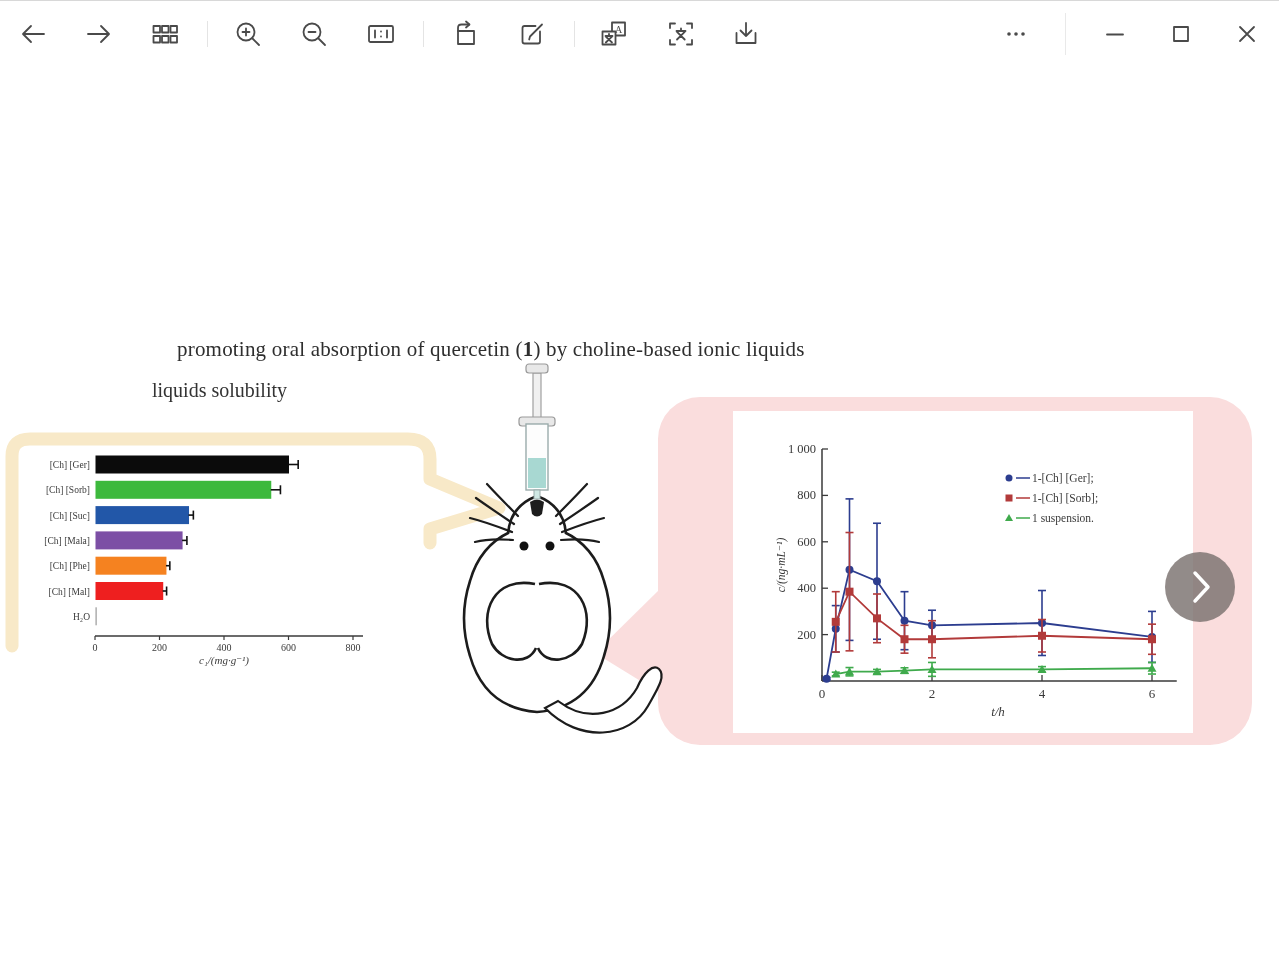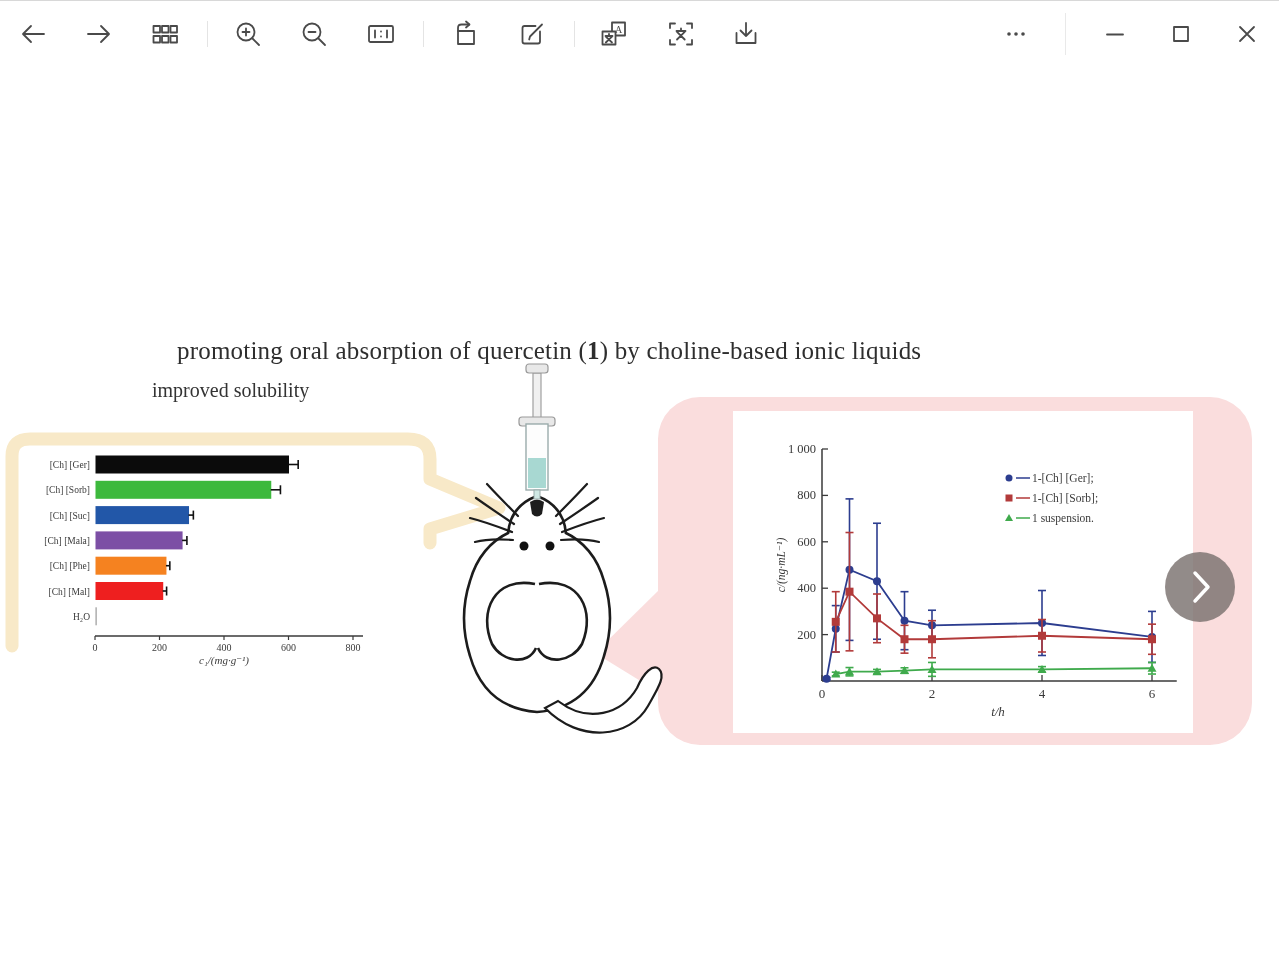--- a/index.html
+++ b/index.html
@@ -4,21 +4,21 @@
 <style>
   html,body{margin:0;padding:0;background:#fff;}
   body{width:1279px;height:967px;overflow:hidden;font-family:"Liberation Sans",sans-serif;}
   .window{position:relative;width:1279px;height:967px;background:#fff;border-top:1px solid #d8d8d8;box-sizing:border-box;}
   .toolbar{position:absolute;top:0;left:0;width:1279px;height:66px;background:#fff;}
   .tbtn{position:absolute;top:13px;width:40px;height:40px;display:flex;align-items:center;justify-content:center;border-radius:4px;cursor:pointer;}
   .tbtn svg{stroke:#4a4a4a;fill:none;stroke-width:1.8px;stroke-linecap:round;stroke-linejoin:round;}
   .tbtn svg text{stroke:none;fill:#4a4a4a;}
   .sep{position:absolute;width:1px;background:#e4e4e4;}
   .canvas{position:absolute;top:66px;left:0;width:1279px;height:901px;background:#fff;}
-  .fig-title{position:absolute;left:177px;top:270px;font-family:"Liberation Serif","DejaVu Serif",serif;font-size:25px;color:#2e2e2e;letter-spacing:.2px;}
+  .fig-title{position:absolute;left:177px;top:270px;font-family:"Liberation Serif","DejaVu Serif",serif;font-size:21px;color:#2e2e2e;letter-spacing:.2px;}
   .fig-title b{font-weight:bold;}
   .sub-title{position:absolute;font-family:"Liberation Serif","DejaVu Serif",serif;font-size:20px;color:#333;}
   .abs{position:absolute;}
   svg text{font-family:"Liberation Serif","DejaVu Serif",serif;fill:#3a3a3a;}
   .next-btn{position:absolute;left:1165px;top:485px;width:70px;height:70px;border-radius:50%;
     background:rgba(122,113,111,.82);display:flex;align-items:center;justify-content:center;cursor:pointer;}
 </style>
 </head>
 <body>
 
@@ -126,21 +126,21 @@
         </svg>
     </div>
   </div>
 
   <div class="canvas">
 
     <div class="fig-title">
       <span>promoting oral absorption of quercetin (</span><b>1</b><span>) by choline-based ionic liquids</span>
     </div>
 
-    <div class="sub-title" style="left:152px;top:312px">improved solubility</div>
+    <div class="sub-title" style="left:152px;top:312px">liquids solubility</div>
 
     <svg class="abs" style="left:0;top:354px" width="520" height="250">
       <path id="cream-path" d="M12 225 V35 Q12 18 30 18 H408 Q430 18 430 38 V58 L499 87 L430 108 V122" fill="none" stroke="#f8e9c8" stroke-width="13" stroke-linecap="round" stroke-linejoin="round"></path>
     </svg>
 
     <svg class="abs" style="left:570px;top:319px" width="709" height="370">
       <polygon id="pink-tail" points="90,203 25,267 90,307" fill="#fadddd"></polygon>
       <rect id="pink-body" x="88" y="11" width="594" height="348" rx="42" fill="#fadddd"></rect>
     </svg>
 

